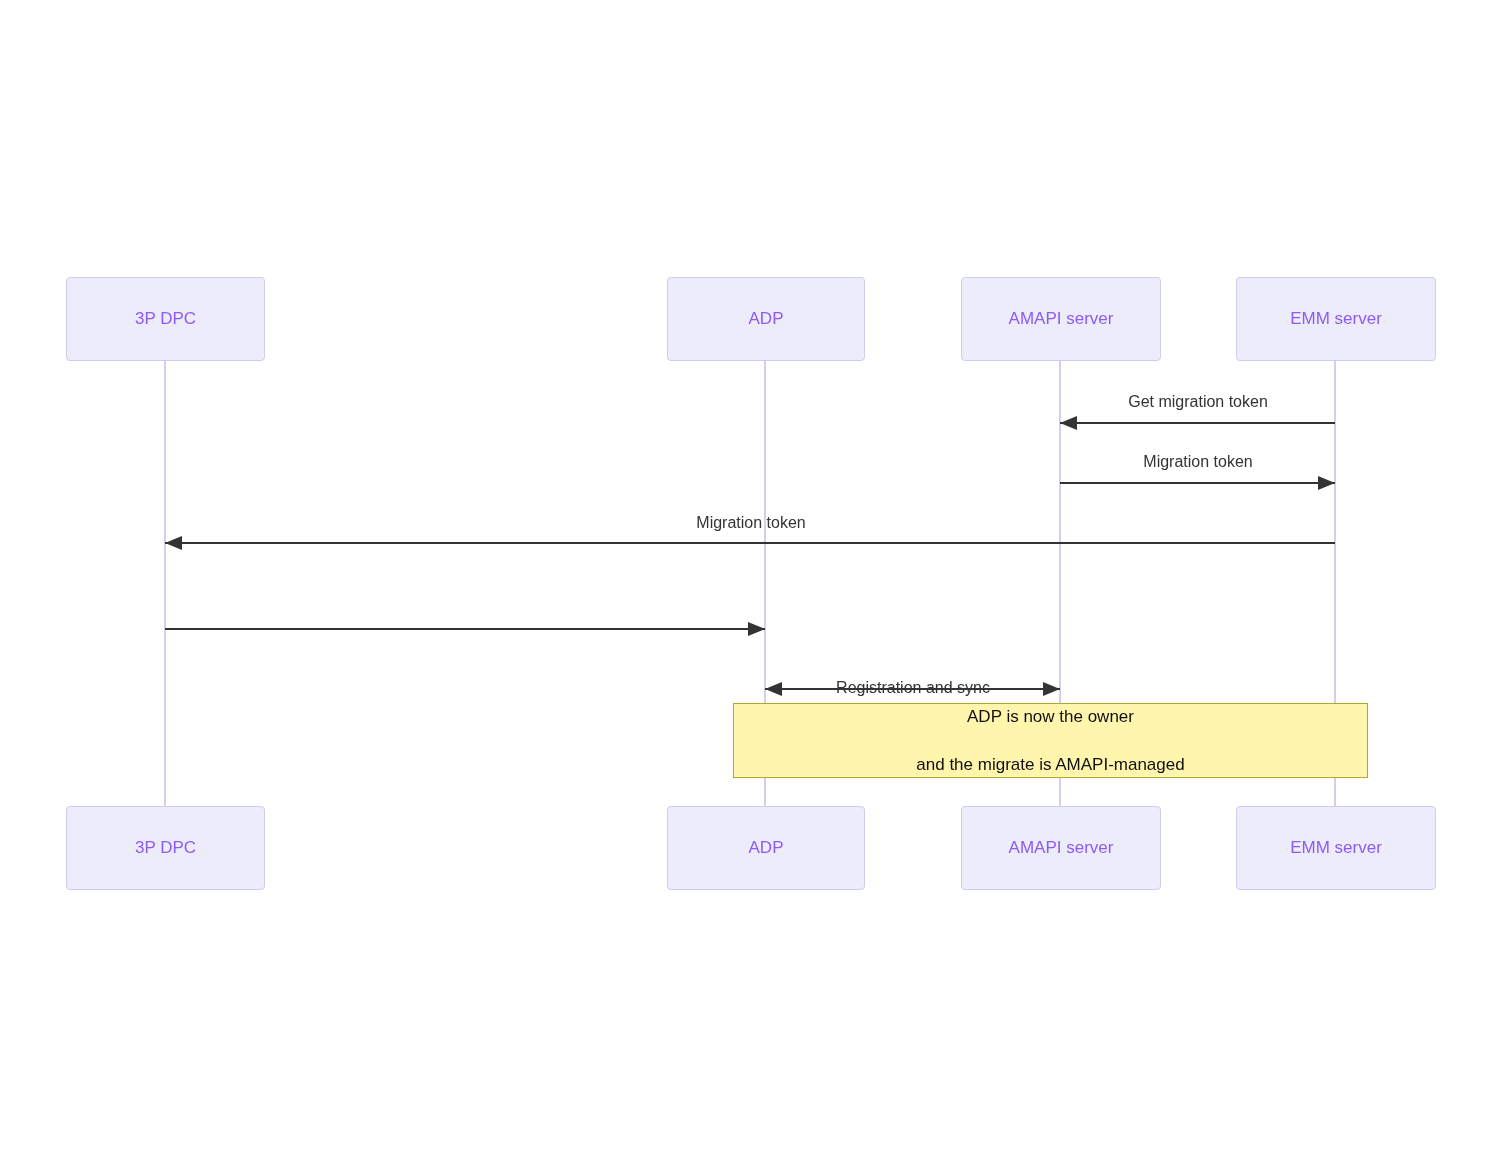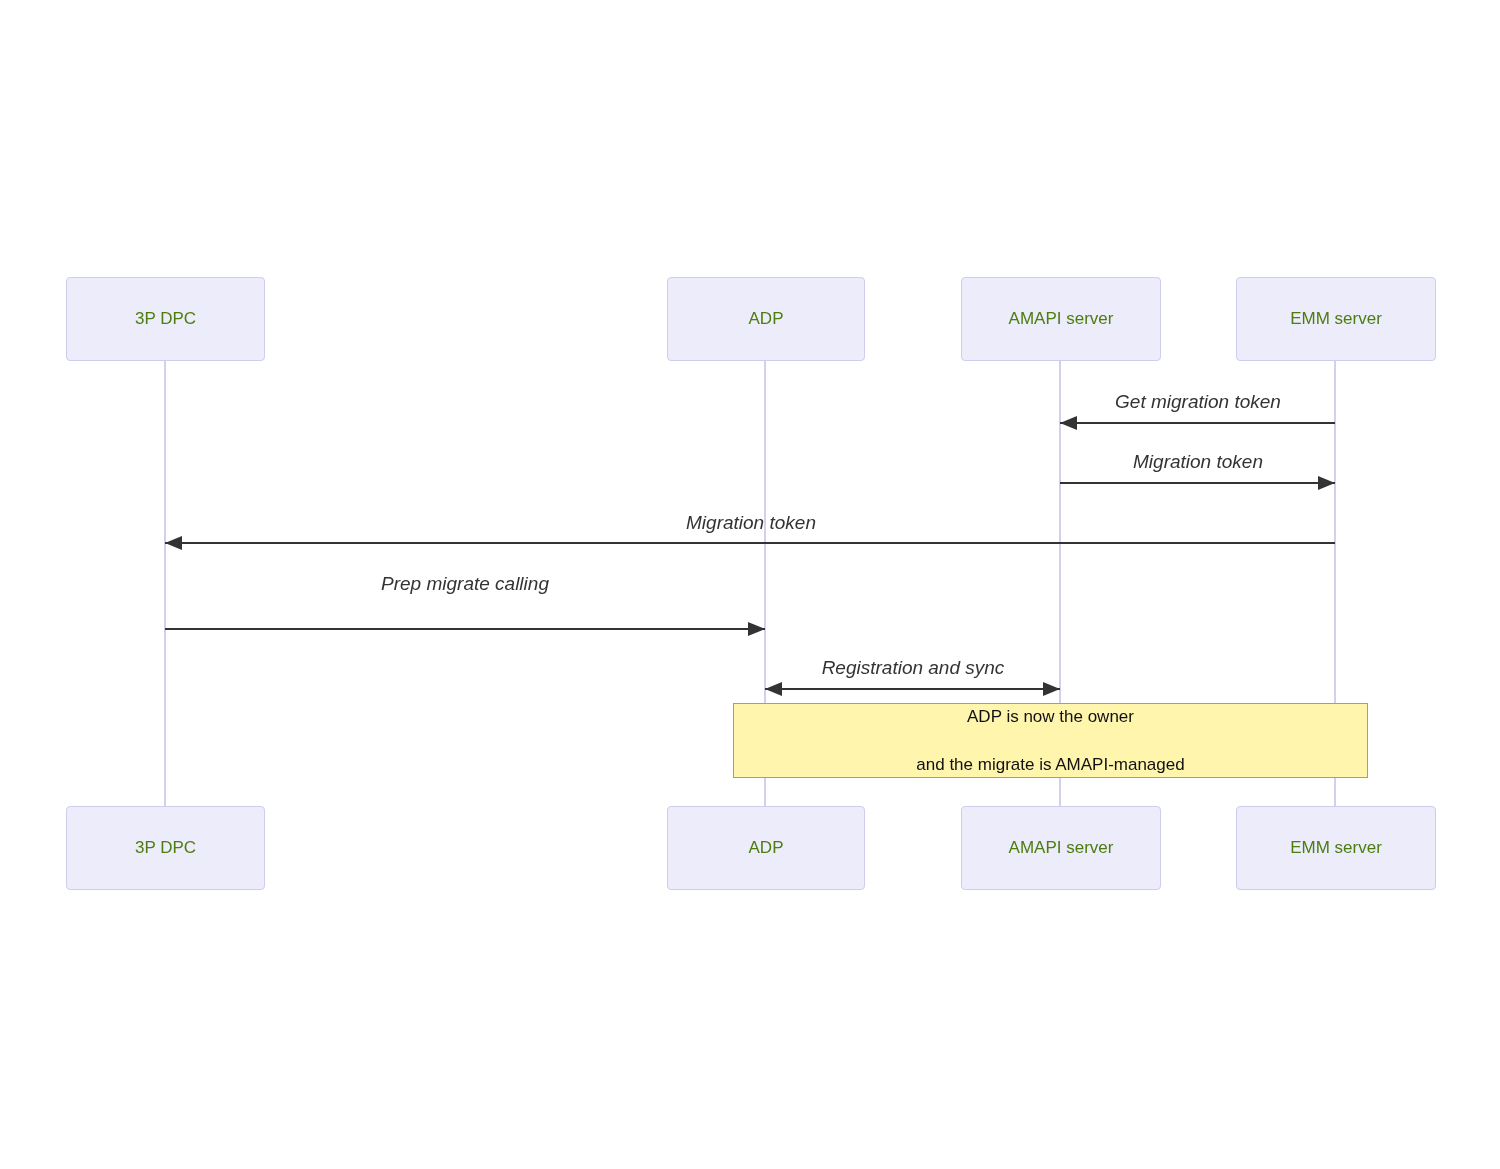--- a/index.html
+++ b/index.html
@@ -27,32 +27,31 @@
   .actor {
     position: absolute;
     height: 82px;
     background: #ececfa;
     border: 1px solid #cfcdee;
     border-radius: 4px;
     display: flex;
     align-items: center;
     justify-content: center;
     font-size: 17px;
-    color: #4d7c0f;
+    color: #8b5cf6;
   }
   
   .msg-label {
     position: absolute;
     transform: translateX(-50%);
     white-space: nowrap;
     text-align: center;
-    font-size: 19px;
+    font-size: 16px;
     line-height: 24px;
     color: #333333;
-    font-style: italic;
   }
   
   .arrow {
     position: absolute;
     height: 0;
     border-top: 2px solid #333333;
   }
   .head {
     position: absolute;
     width: 0;
@@ -115,27 +114,26 @@
   <div class="arrow" style="left:1060px;top:482px;width:275px">
     <span class="head head-right"></span>
   </div>
 
   <div class="msg-label" style="left:751px;top:511px">Migration token</div>
   <div class="arrow" style="left:165px;top:542px;width:1170px">
     <span class="head head-left"></span>
   </div>
 
   <div class="msg-label" style="left:465px;top:572px">
-    <div>Prep migrate calling</div>
   </div>
   <div class="arrow" style="left:165px;top:628px;width:600px">
     <span class="head head-right"></span>
   </div>
 
-  <div class="msg-label" style="left:913px;top:656px">Registration and sync</div>
+  <div class="msg-label" style="left:913px;top:676px">Registration and sync</div>
   <div class="arrow" style="left:765px;top:688px;width:295px">
     <span class="head head-left"></span>
     <span class="head head-right"></span>
   </div>
 
   <div class="note">
     <div>ADP is now the owner</div>
     <div>and the migrate is AMAPI-managed</div>
   </div>
 

